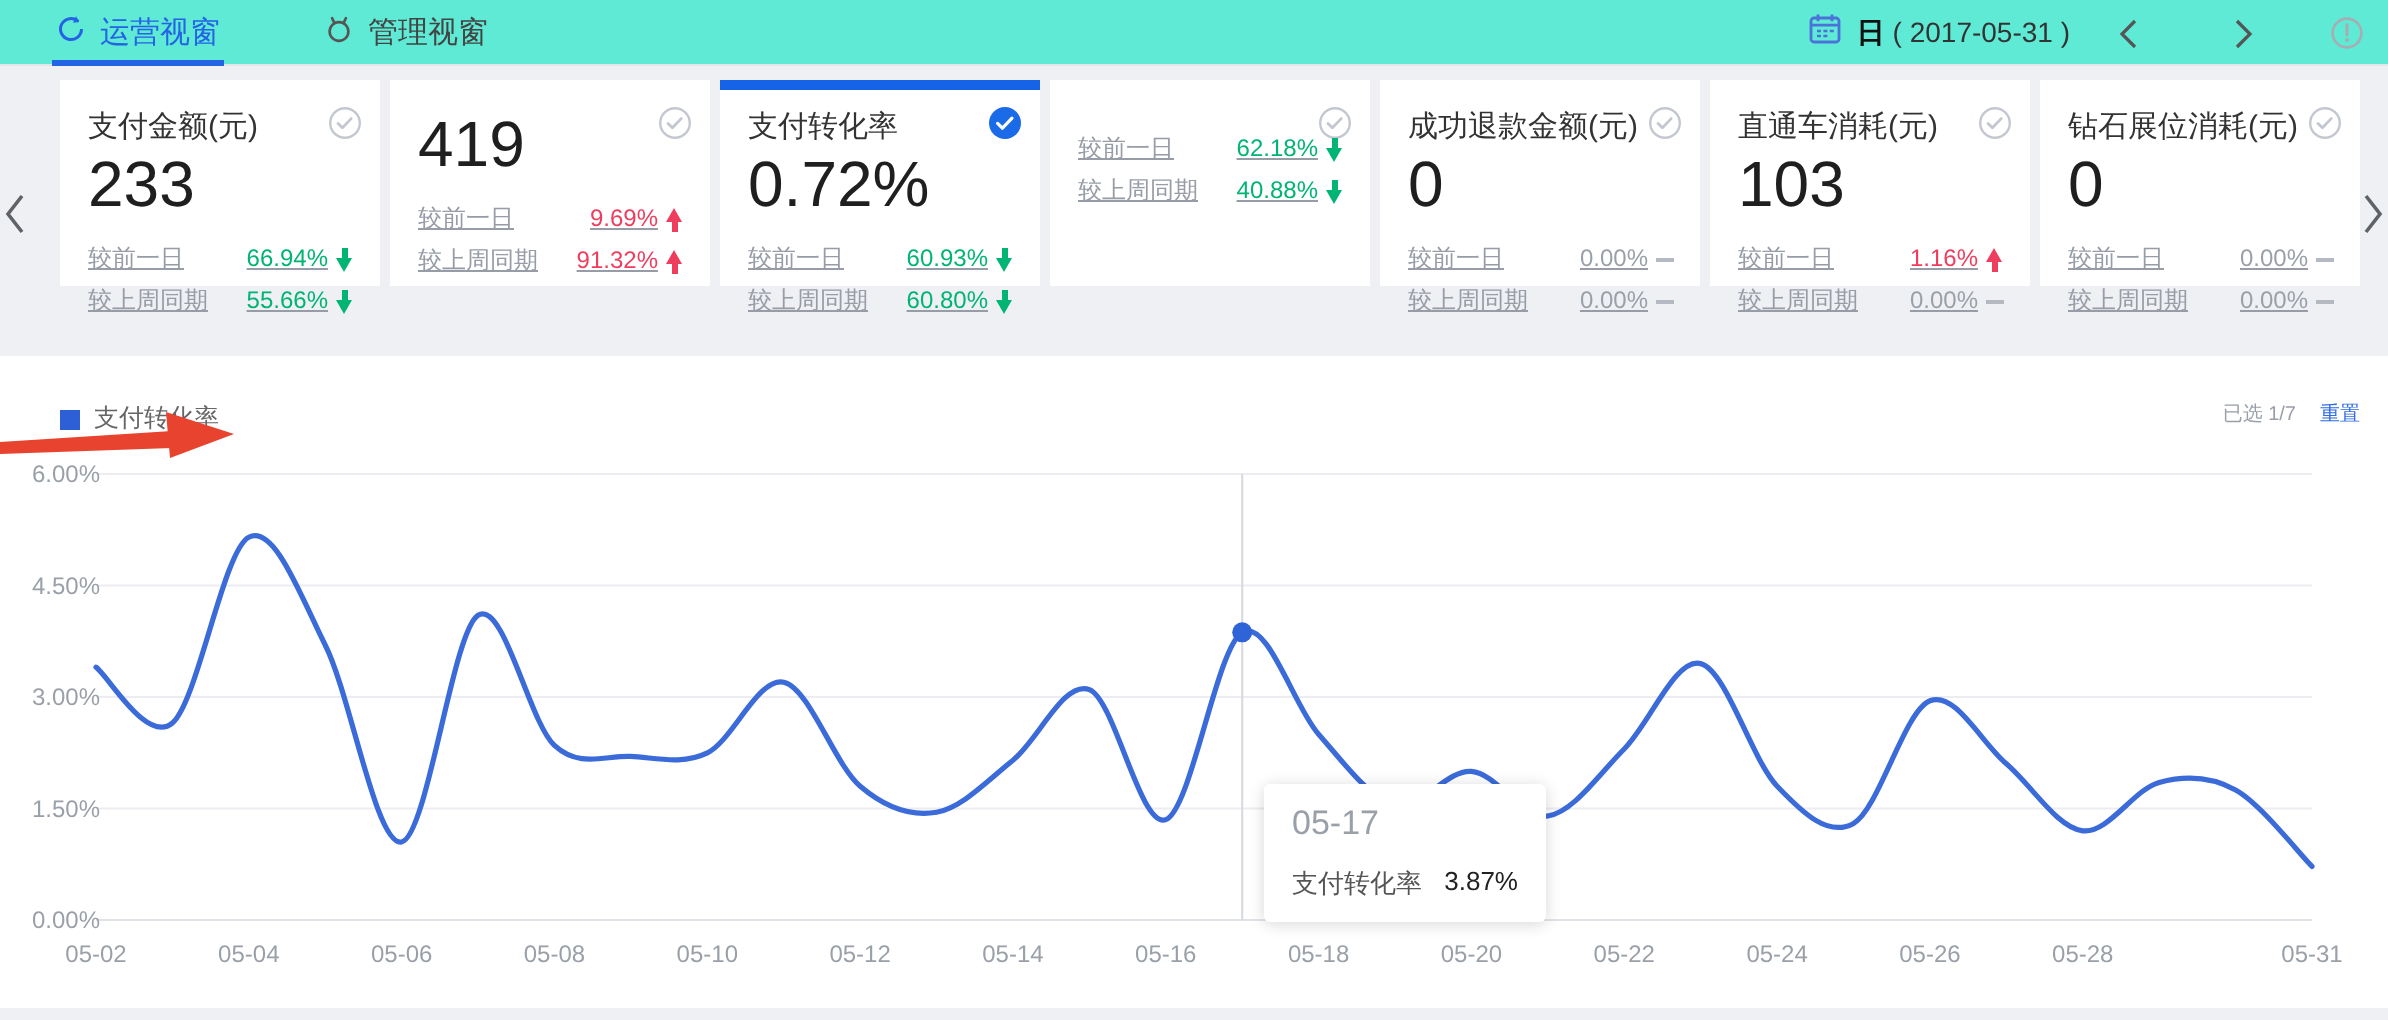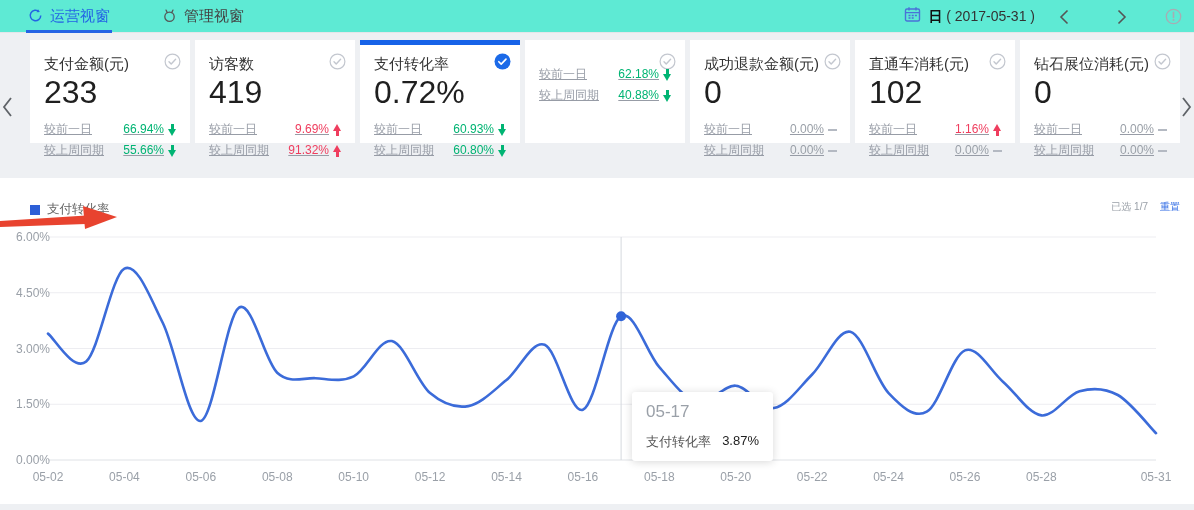--- a/index.html
+++ b/index.html
@@ -144,21 +144,20 @@
           <span class="cval down">55.66%</span>
           <span class="arr down"></span>
         </div>
       </div>
     </div>
     <div class="card">
       <span class="check"><svg width="17" height="17" viewBox="0 0 17 17">
           <circle cx="8.5" cy="8.5" r="7.4" fill="none" stroke="#c3c7cf" stroke-width="1.2"></circle>
           <path d="M5 8.7l2.2 2.2 4.4-4.6" fill="none" stroke="#c3c7cf" stroke-width="1.4" stroke-linecap="round" stroke-linejoin="round"></path>
         </svg></span>
-      <div class="card-title">访客数</div>
       <div class="card-value">419</div>
       <div class="card-rows">
         <div class="crow">
           <span>较前一日</span>
           <span class="cval up">9.69%</span>
           <span class="arr up"></span>
         </div>
         <div class="crow">
           <span>较上周同期</span>
           <span class="cval up">91.32%</span>
@@ -223,21 +222,21 @@
           <span class="dash"></span>
         </div>
       </div>
     </div>
     <div class="card">
       <span class="check"><svg width="17" height="17" viewBox="0 0 17 17">
           <circle cx="8.5" cy="8.5" r="7.4" fill="none" stroke="#c3c7cf" stroke-width="1.2"></circle>
           <path d="M5 8.7l2.2 2.2 4.4-4.6" fill="none" stroke="#c3c7cf" stroke-width="1.4" stroke-linecap="round" stroke-linejoin="round"></path>
         </svg></span>
       <div class="card-title">直通车消耗(元)</div>
-      <div class="card-value">102</div>
+      <div class="card-value">103</div>
       <div class="card-rows">
         <div class="crow">
           <span>较前一日</span>
           <span class="cval up">1.16%</span>
           <span class="arr up"></span>
         </div>
         <div class="crow">
           <span>较上周同期</span>
           <span class="cval flat">0.00%</span>
           <span class="dash"></span>

